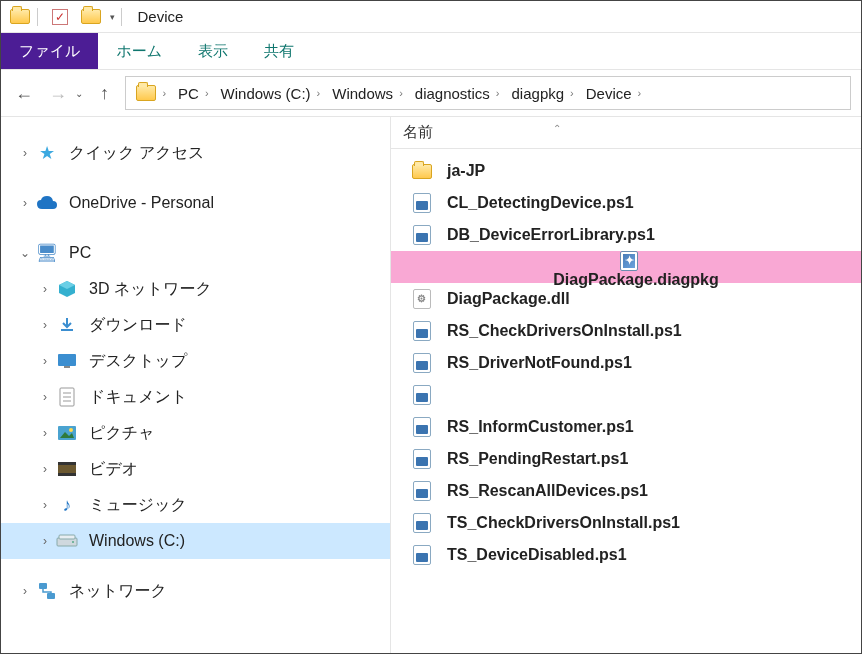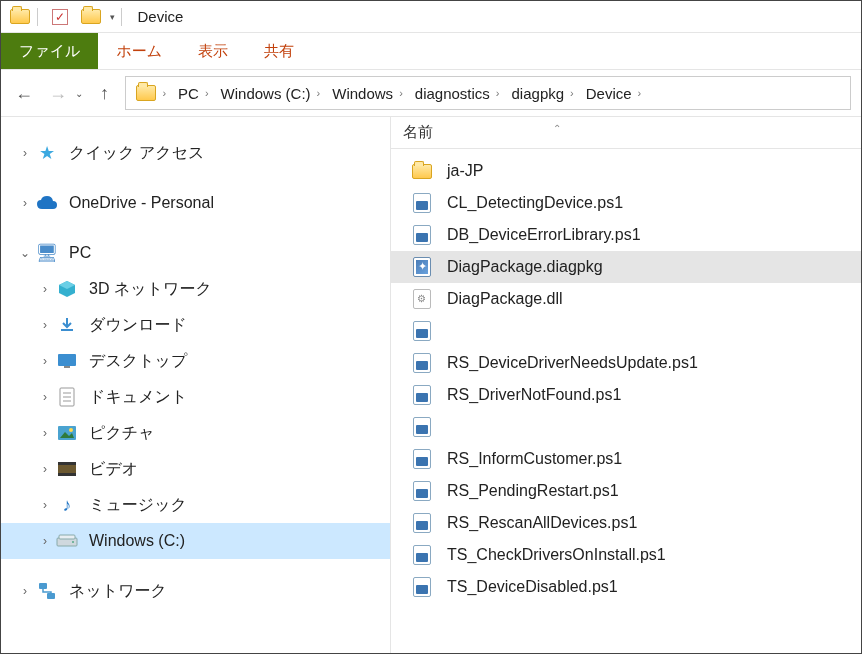--- a/index.html
+++ b/index.html
@@ -9,22 +9,22 @@
   
   .titlebar { height: 32px; display: flex; align-items: center; background: #fff; border-bottom: 1px solid #e5e5e5; }
   .titlebar .ticon { width: 22px; height: 22px; margin-left: 8px; display: flex; align-items: center; justify-content: center; font-size: 14px; }
   .titlebar .divider { width: 1px; height: 18px; background: #ccc; margin: 0 6px; }
   .titlebar .qat { display: flex; align-items: center; gap: 4px; }
   .titlebar .qat-chev { font-size: 9px; color: #555; margin-left: 4px; }
   .titlebar .title { margin-left: 10px; font-size: 15px; color: #222; }
   
   
   .ribbon { height: 36px; display: flex; align-items: stretch; background: #fff; }
-  .ribbon .tab { padding: 0 18px; display: flex; align-items: center; font-size: 15px; color: #c2410c; cursor: pointer; }
-  .ribbon .tab.file { background: #4d7c0f; color: #fff; }
+  .ribbon .tab { padding: 0 18px; display: flex; align-items: center; font-size: 15px; color: #0f766e; cursor: pointer; }
+  .ribbon .tab.file { background: #4c1d95; color: #fff; }
   
   
   .addr-row { height: 48px; display: flex; align-items: center; background: #fff; border-top: 1px solid #e5e5e5; border-bottom: 1px solid #e5e5e5; padding: 0 10px; gap: 8px; }
   .nav-btn { width: 26px; height: 26px; display: flex; align-items: center; justify-content: center; color: #555; font-size: 18px; cursor: pointer; }
   .nav-btn.disabled { color: #bbb; }
   .nav-chev { font-size: 10px; color: #555; margin-left: -4px; }
   .addr-bar { flex: 1; height: 34px; border: 1px solid #ccc; display: flex; align-items: center; padding: 0 6px; gap: 4px; overflow: hidden; }
   .crumb { display: flex; align-items: center; gap: 4px; font-size: 15px; color: #222; padding: 2px 4px; cursor: pointer; white-space: nowrap; }
   .crumb .sep { color: #777; font-size: 11px; margin-left: 2px; }
   .crumb-icon { width: 20px; height: 16px; background: linear-gradient(#ffe9a6,#ffc94d); border: 1px solid #d9a520; border-radius: 2px; position: relative; }
@@ -55,24 +55,24 @@
   .ic-pic { color: #2fa35b; }
   .ic-video { color: #7a5f2d; }
   .ic-music { color: #1f74c4; }
   .ic-drive { color: #7d9ab0; }
   .ic-net { color: #3a8dcc; }
   
   
   .cols { display: flex; align-items: center; height: 32px; border-bottom: 1px solid #e5e5e5; padding-left: 12px; font-size: 15px; color: #333; }
   .cols .col-name { flex: 1; display:flex; align-items:flex-start; }
   .cols .sort-ind { margin: 0 auto 0 120px; color:#888; font-size:10px; }
-  .files { flex: 1; overflow-y: auto; padding-top: 6px; }
+  .files { flex: 1; overflow-y: auto; padding-top: 6px; font-weight: bold; }
   .file-row { display: flex; align-items: center; height: 32px; padding-left: 20px; font-size: 16px; color: #222; cursor: pointer; }
   .file-row .ficon { width: 22px; height: 22px; margin-right: 14px; display: flex; align-items: center; justify-content: center; font-size: 16px; }
-  .file-row.selected { background: #e5e5e5; }
+  .file-row.selected { background: #f9a8d4; flex-direction: column; }
   
   .ic-folder { background: linear-gradient(#ffe9a6,#ffc94d); border: 1px solid #d9a520; border-radius: 2px; width:20px; height:15px; position:relative; }
   .ic-folder::before { content:""; position:absolute; top:-4px; left:1px; width:8px; height:4px; background:#ffe9a6; border:1px solid #d9a520; border-bottom:none; border-radius:2px 2px 0 0; }
   .ic-ps1 { width:18px; height:20px; background:#fff; border:1px solid #8aa9c2; border-radius:2px; position:relative; overflow:hidden; }
   .ic-ps1::after { content:""; position:absolute; bottom:2px; left:2px; right:2px; height:9px; background:#3b74b0; border-radius:1px; }
   .ic-dll { width:18px; height:20px; background:#fff; border:1px solid #bbb; border-radius:2px; position:relative; }
   .ic-dll::after { content:"⚙"; position:absolute; font-size:10px; color:#888; left:3px; top:3px; }
   .ic-diag { width:18px; height:20px; background:#fff; border:1px solid #6a8db0; border-radius:2px; position:relative; }
   .ic-diag::before { content:""; position:absolute; left:2px; top:2px; right:2px; bottom:2px; background:linear-gradient(135deg,#4a7db8,#6aa2dd); }
   .ic-diag::after { content:"✦"; position:absolute; left:4px; top:2px; font-size:11px; color:#fff; }
@@ -305,26 +305,21 @@
           <div class="file-row">
             <div class="ficon">
               <div class="ic-dll"></div>
             </div>
             <span>DiagPackage.dll</span>
           </div>
           <div class="file-row">
             <div class="ficon">
               <div class="ic-ps1"></div>
             </div>
-          </div>
-          <div class="file-row">
-            <div class="ficon">
-              <div class="ic-ps1"></div>
-            </div>
-            <span>RS_DeviceDriverNeedsUpdate.ps1</span>
+            <span>RS_CheckDriversOnInstall.ps1</span>
           </div>
           <div class="file-row">
             <div class="ficon">
               <div class="ic-ps1"></div>
             </div>
             <span>RS_DriverNotFound.ps1</span>
           </div>
           <div class="file-row">
             <div class="ficon">
               <div class="ic-ps1"></div>

